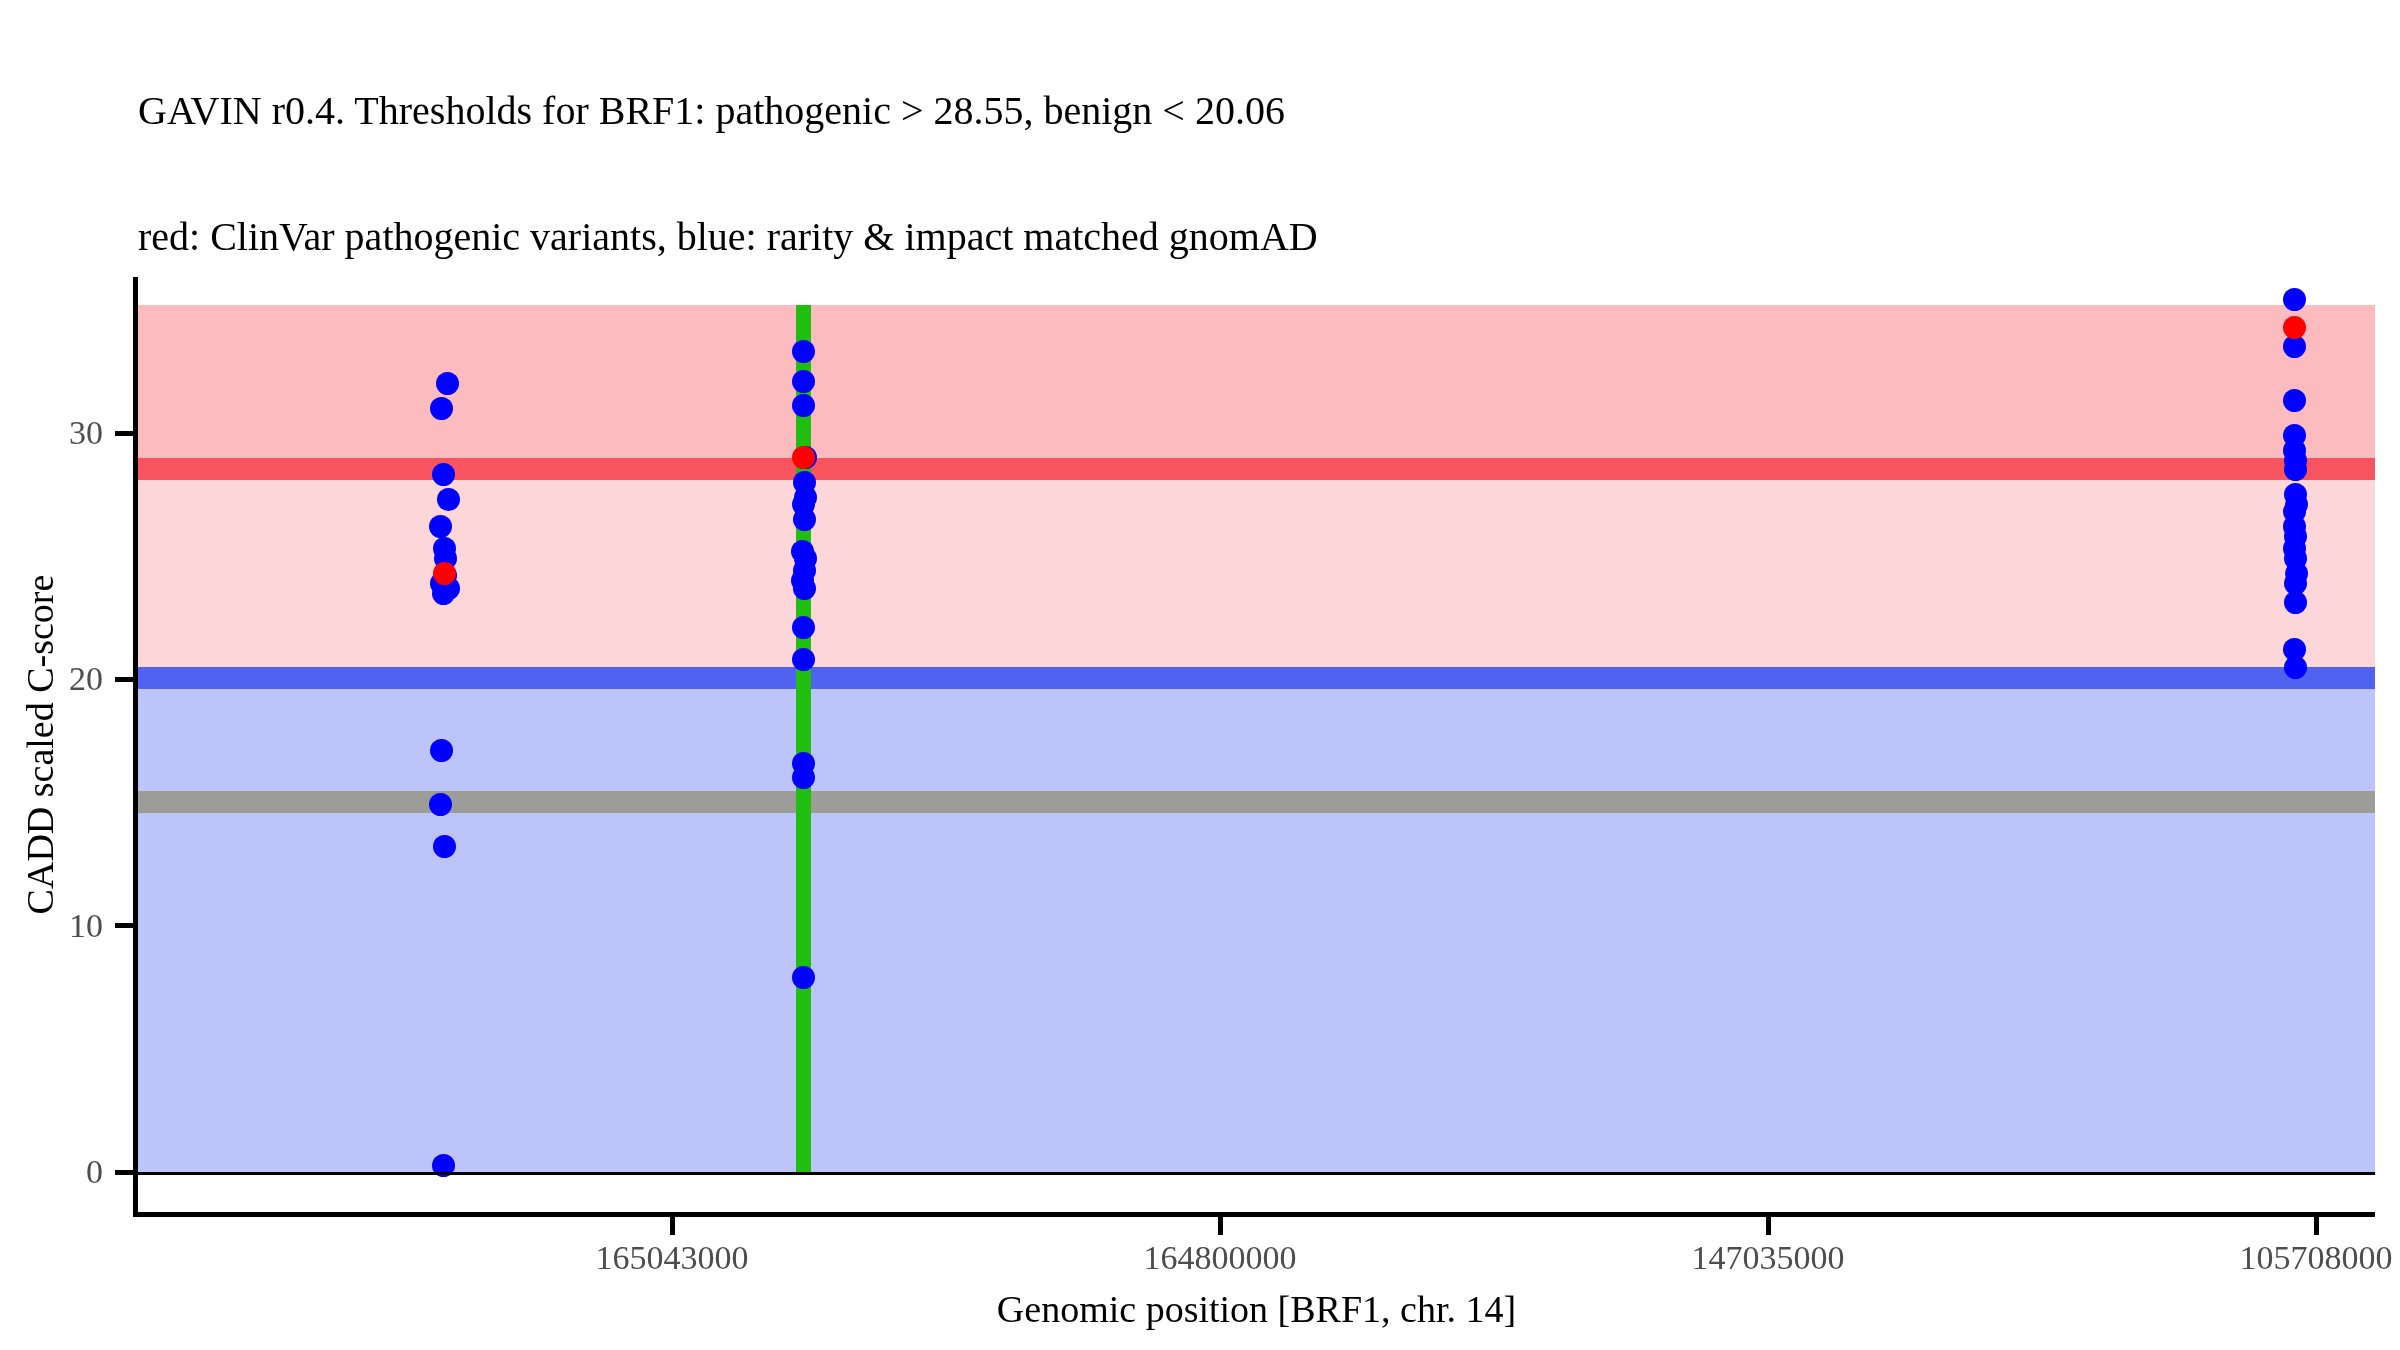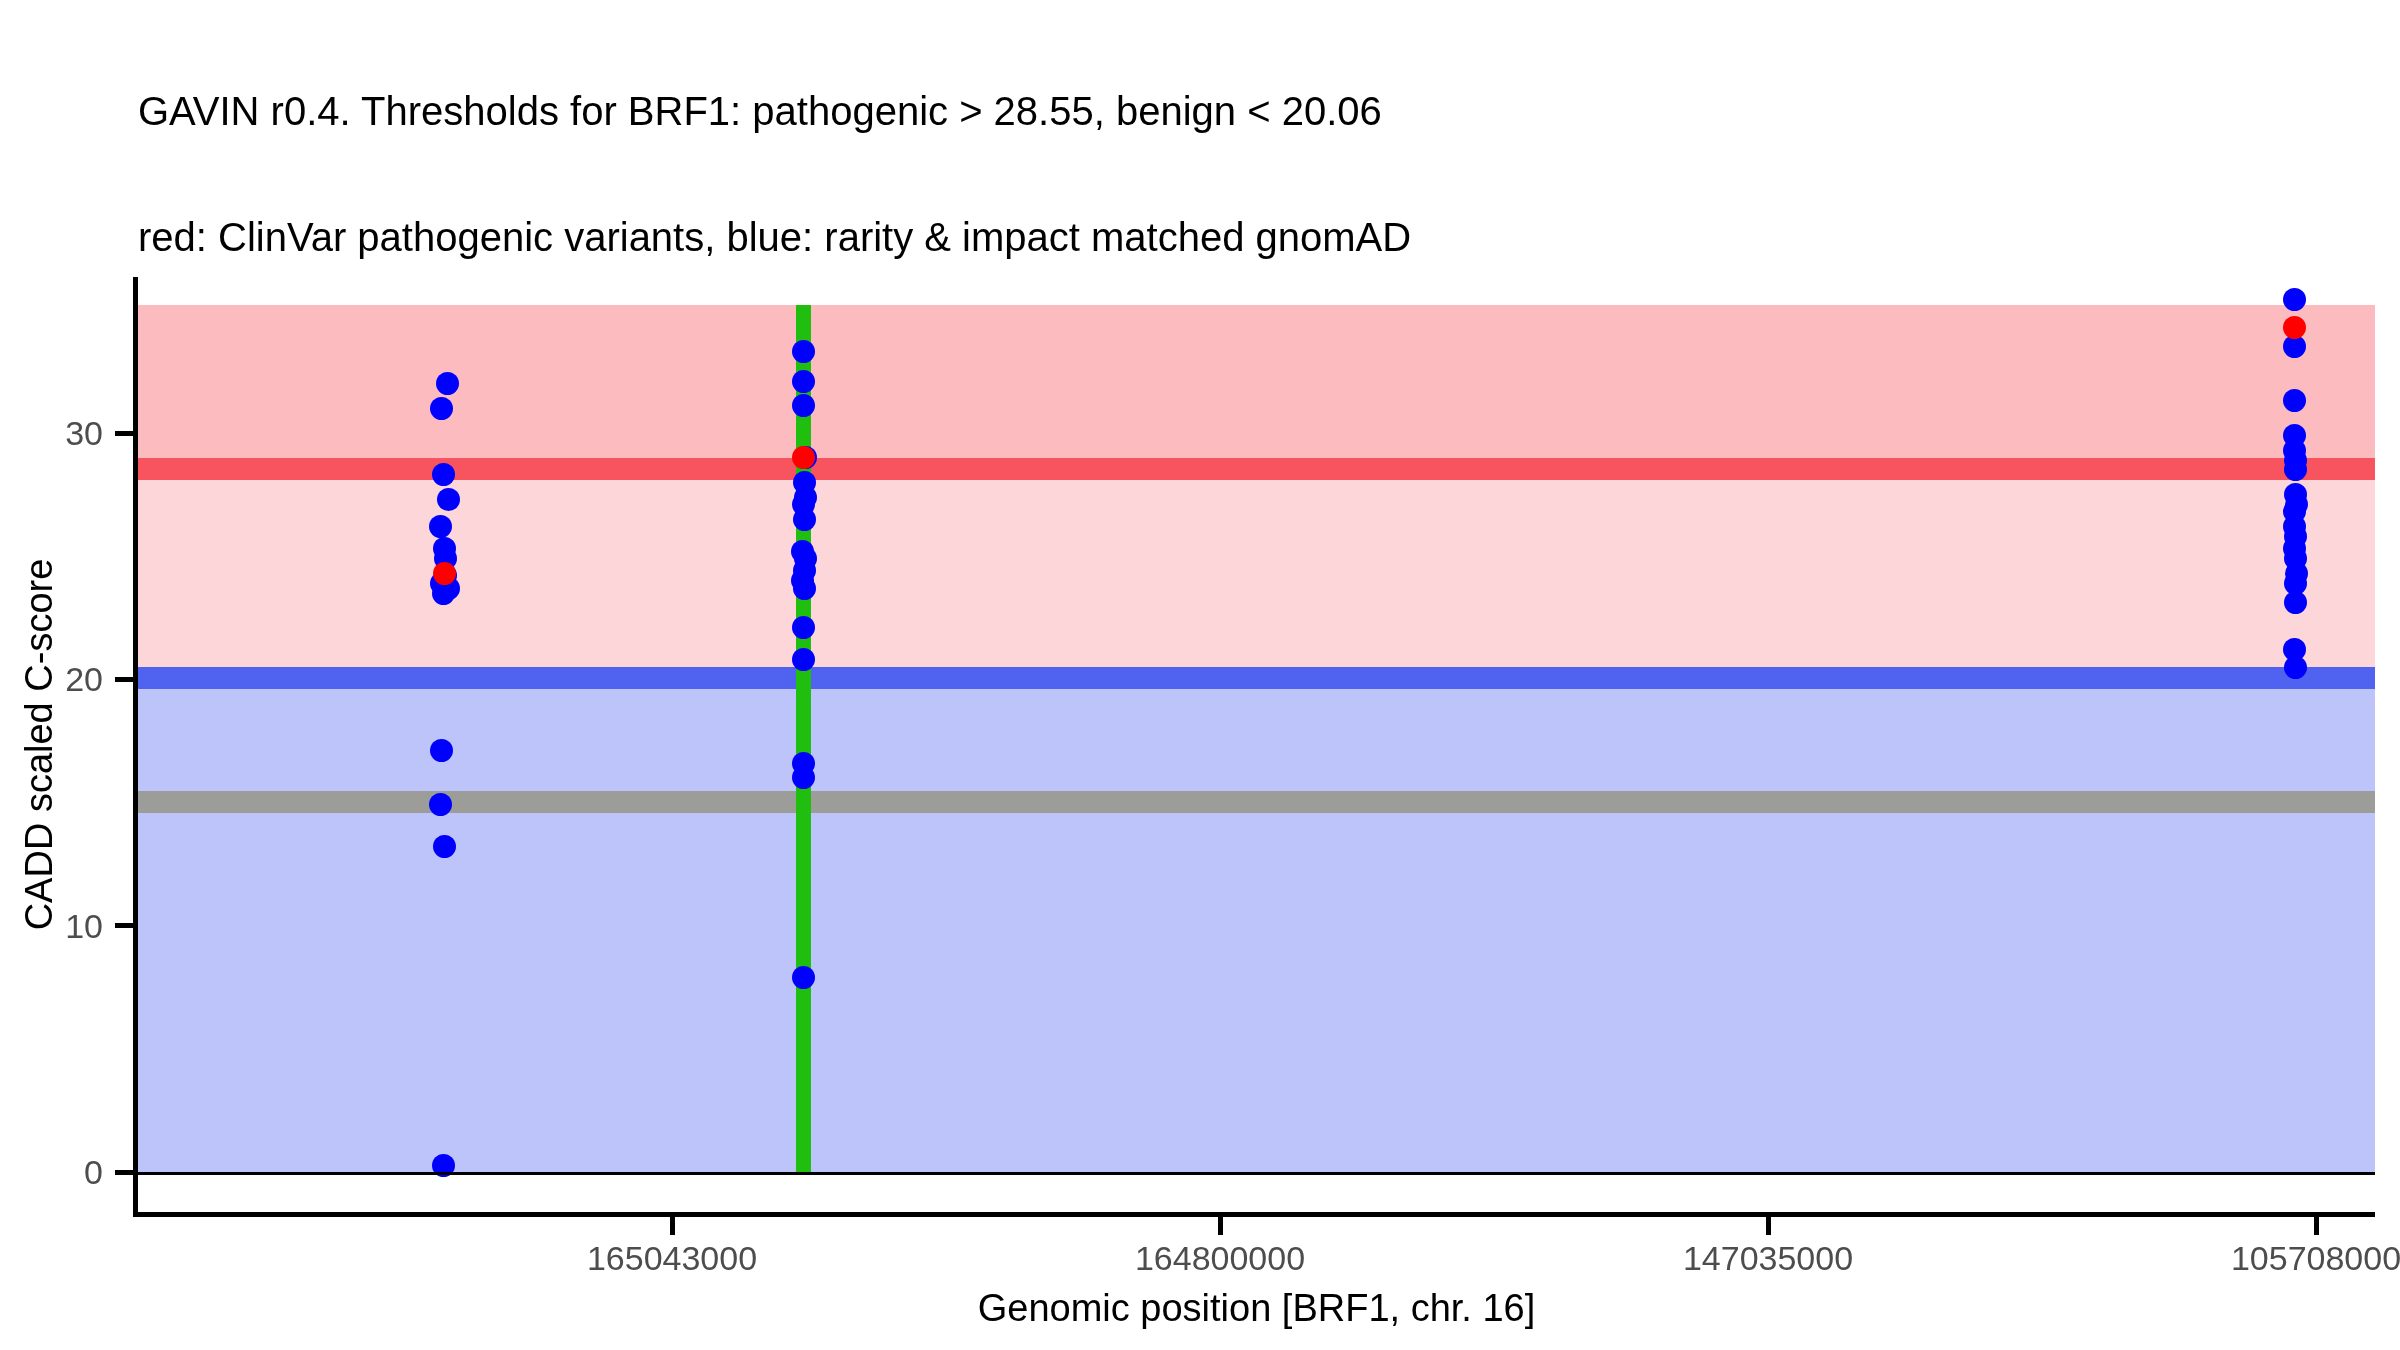--- a/index.html
+++ b/index.html
@@ -3,21 +3,21 @@
 <meta charset="utf-8">
 <style>
   html,body{margin:0;padding:0;}
   body{
     width:2400px;height:1350px;
     background:#ffffff;
     font-family:"Liberation Sans", sans-serif;
     overflow:hidden;
     position:relative;
   }
-  #root{position:absolute;inset:0;}
+  #root{position:absolute;inset:0;font-family:Liberation Serif, serif;}
 
   
   .title-block{
     position:absolute;
     left:138px;
     top:6px;
     width:2200px;
     font-size:40px;
     line-height:42px;
     color:#000000;
@@ -239,15 +239,15 @@
         <div class="xtick-label" style="left: 534px;">165043000</div>
         <div class="xtick" style="left: 1079.5px;"></div>
         <div class="xtick-label" style="left: 1082px;">164800000</div>
         <div class="xtick" style="left: 1627.5px;"></div>
         <div class="xtick-label" style="left: 1630px;">147035000</div>
         <div class="xtick" style="left: 2175.5px;"></div>
         <div class="xtick-label" style="left: 2178px;">105708000</div>
       </div>
 
     <div class="ylab">CADD scaled C-score</div>
-    <div class="xlab">Genomic position [BRF1, chr. 16]</div>
+    <div class="xlab">Genomic position [BRF1, chr. 14]</div>
   </div>
 </div>
 
 </body></html>

